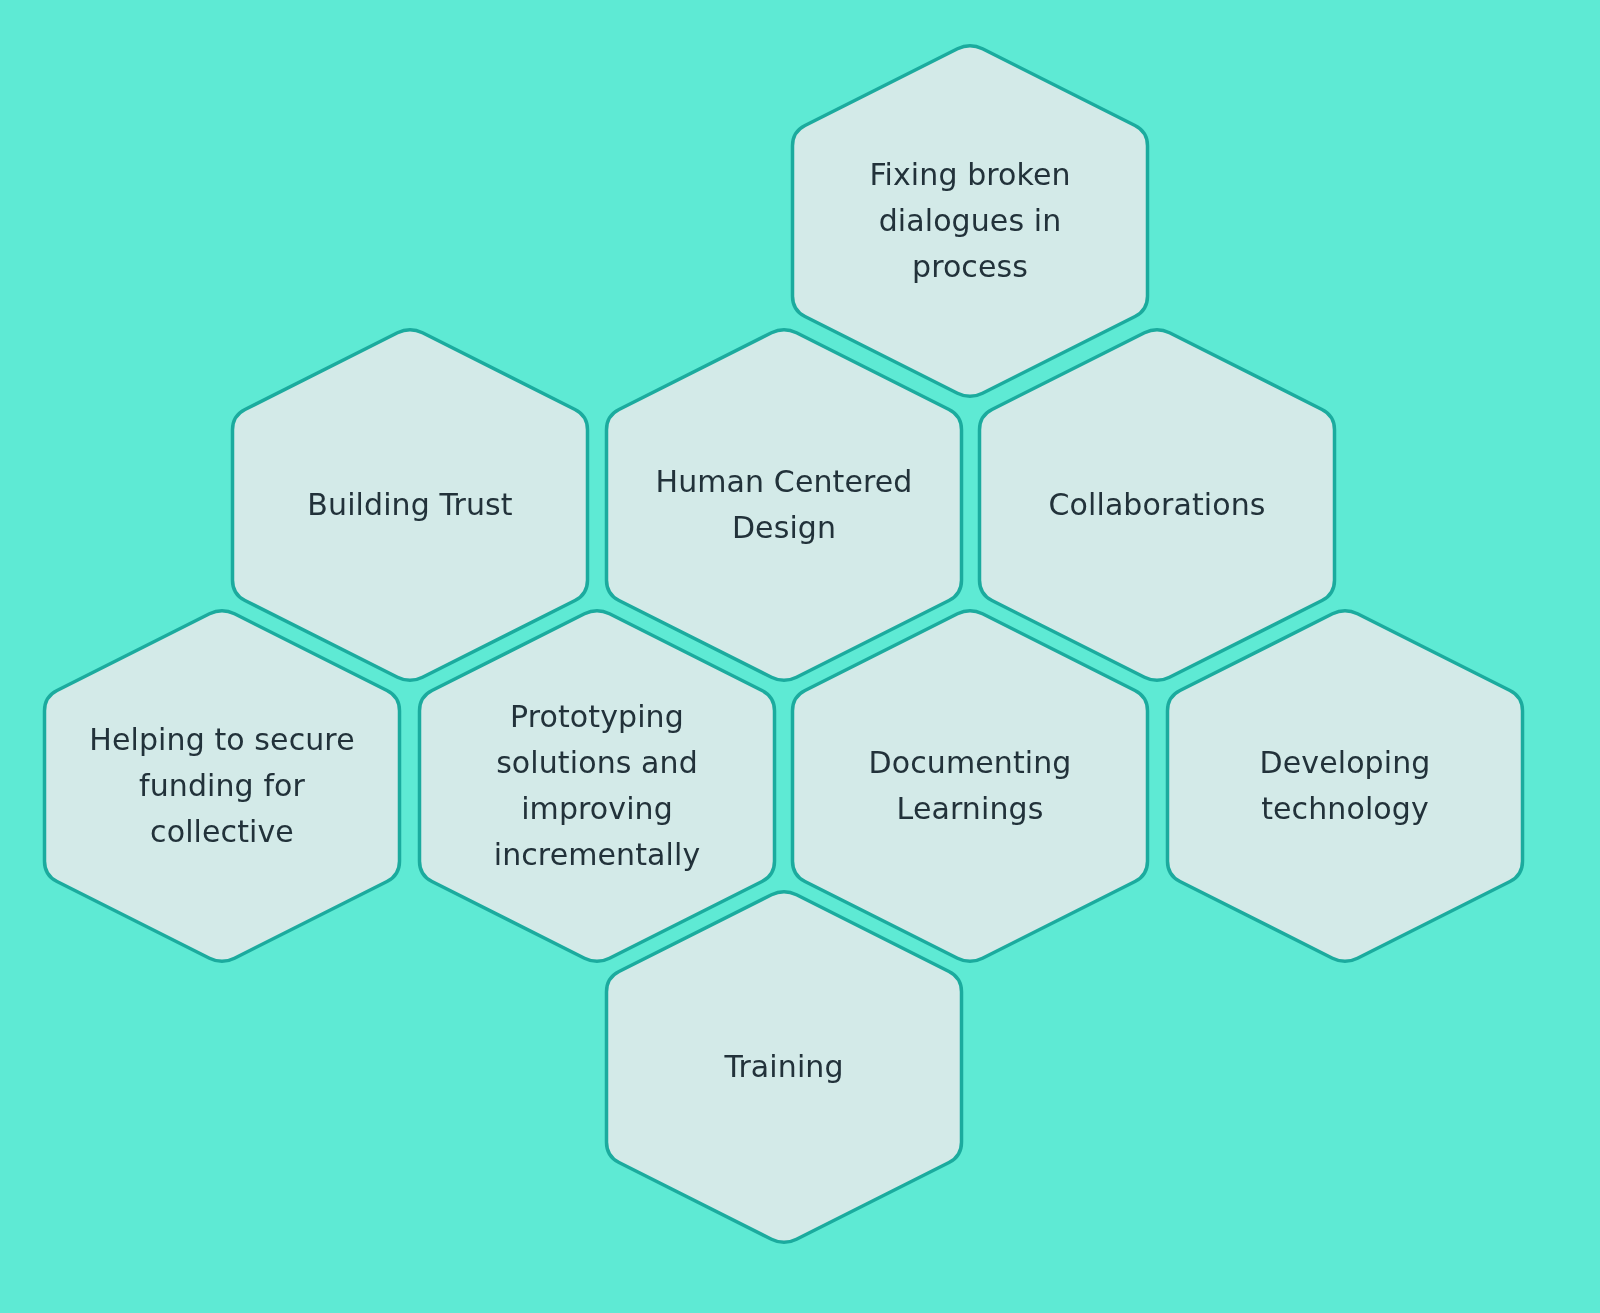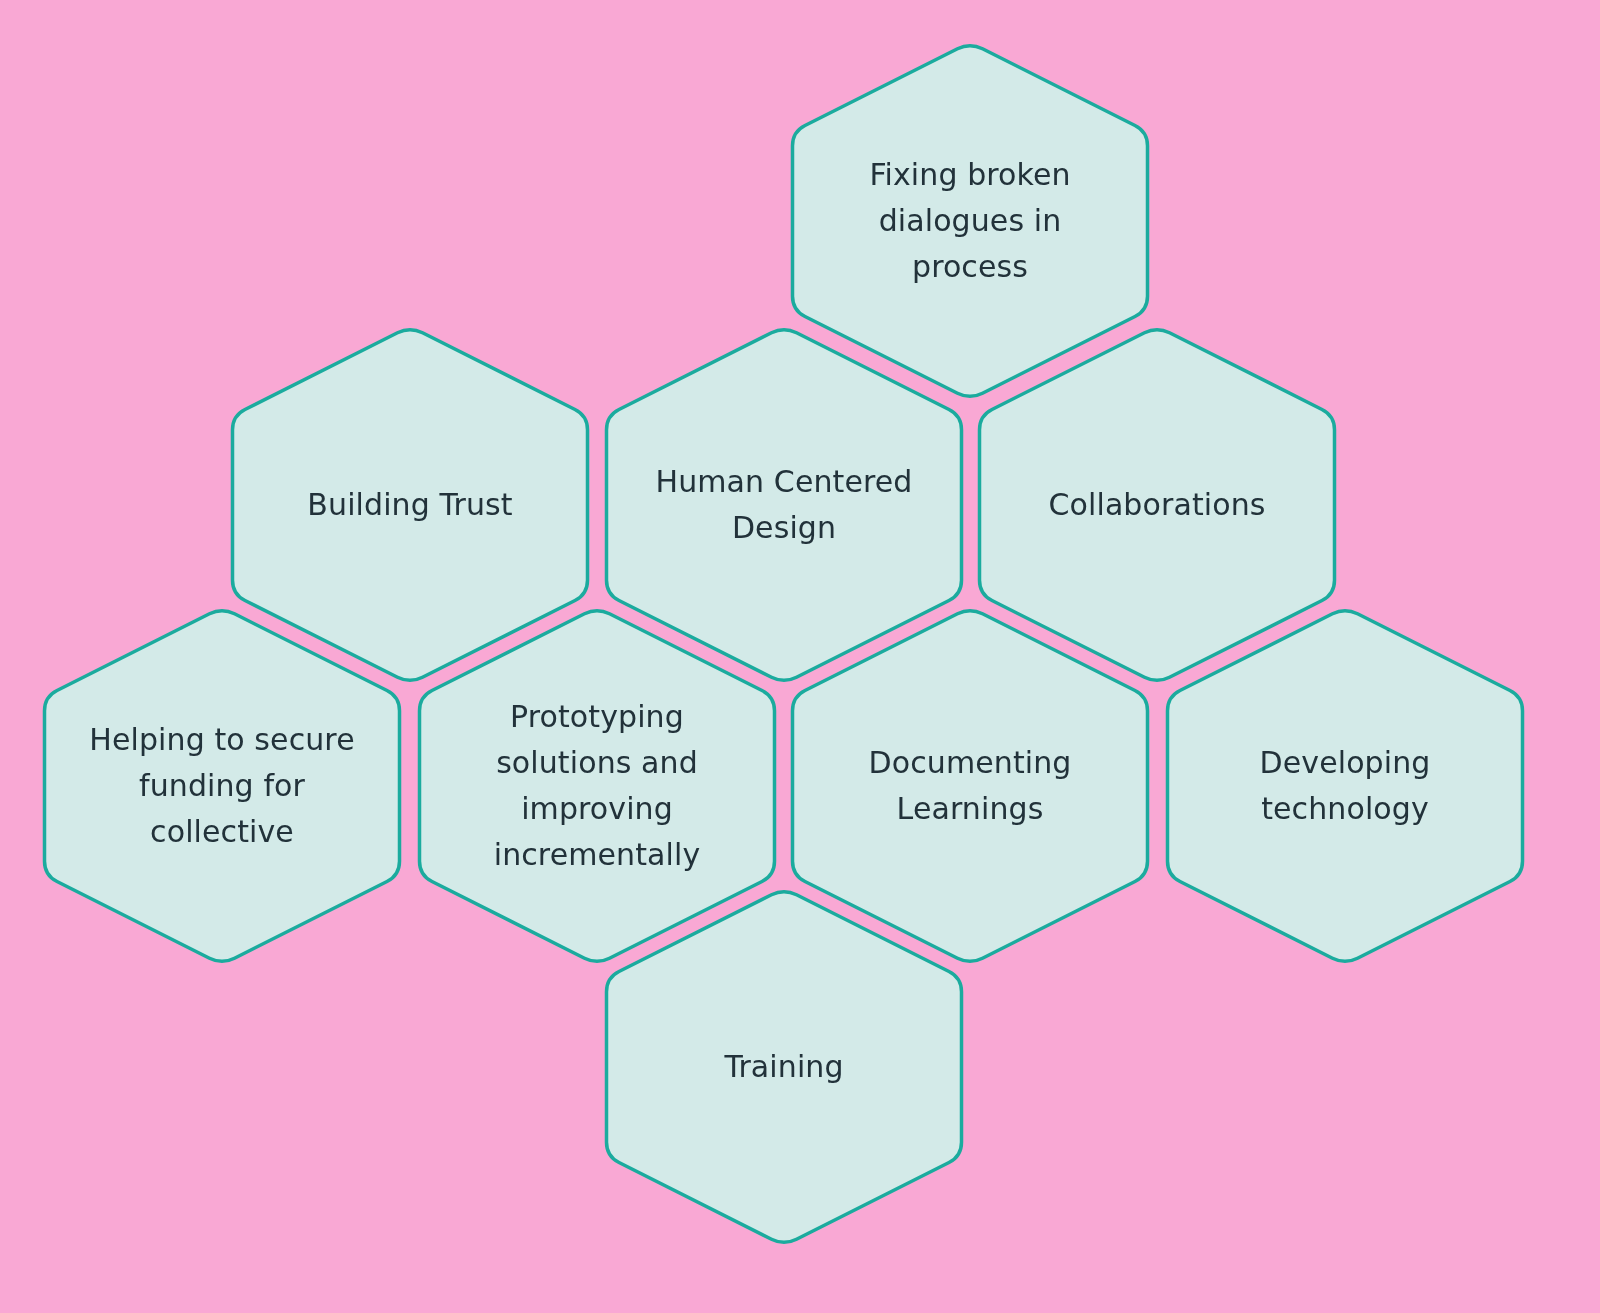--- a/index.html
+++ b/index.html
@@ -11,21 +11,21 @@
   body {
     width: 1600px;
     height: 1313px;
     overflow: hidden;
     font-family: "DejaVu Sans", "Liberation Sans", sans-serif;
   }
   #honeycomb-stage {
     position: relative;
     width: 1600px;
     height: 1313px;
-    background: #f9a8d4;
+    background: #5eead4;
   }
   #hex-svg {
     position: absolute;
     left: 0;
     top: 0;
     width: 1600px;
     height: 1313px;
     display: block;
   }
   .hex-label {

